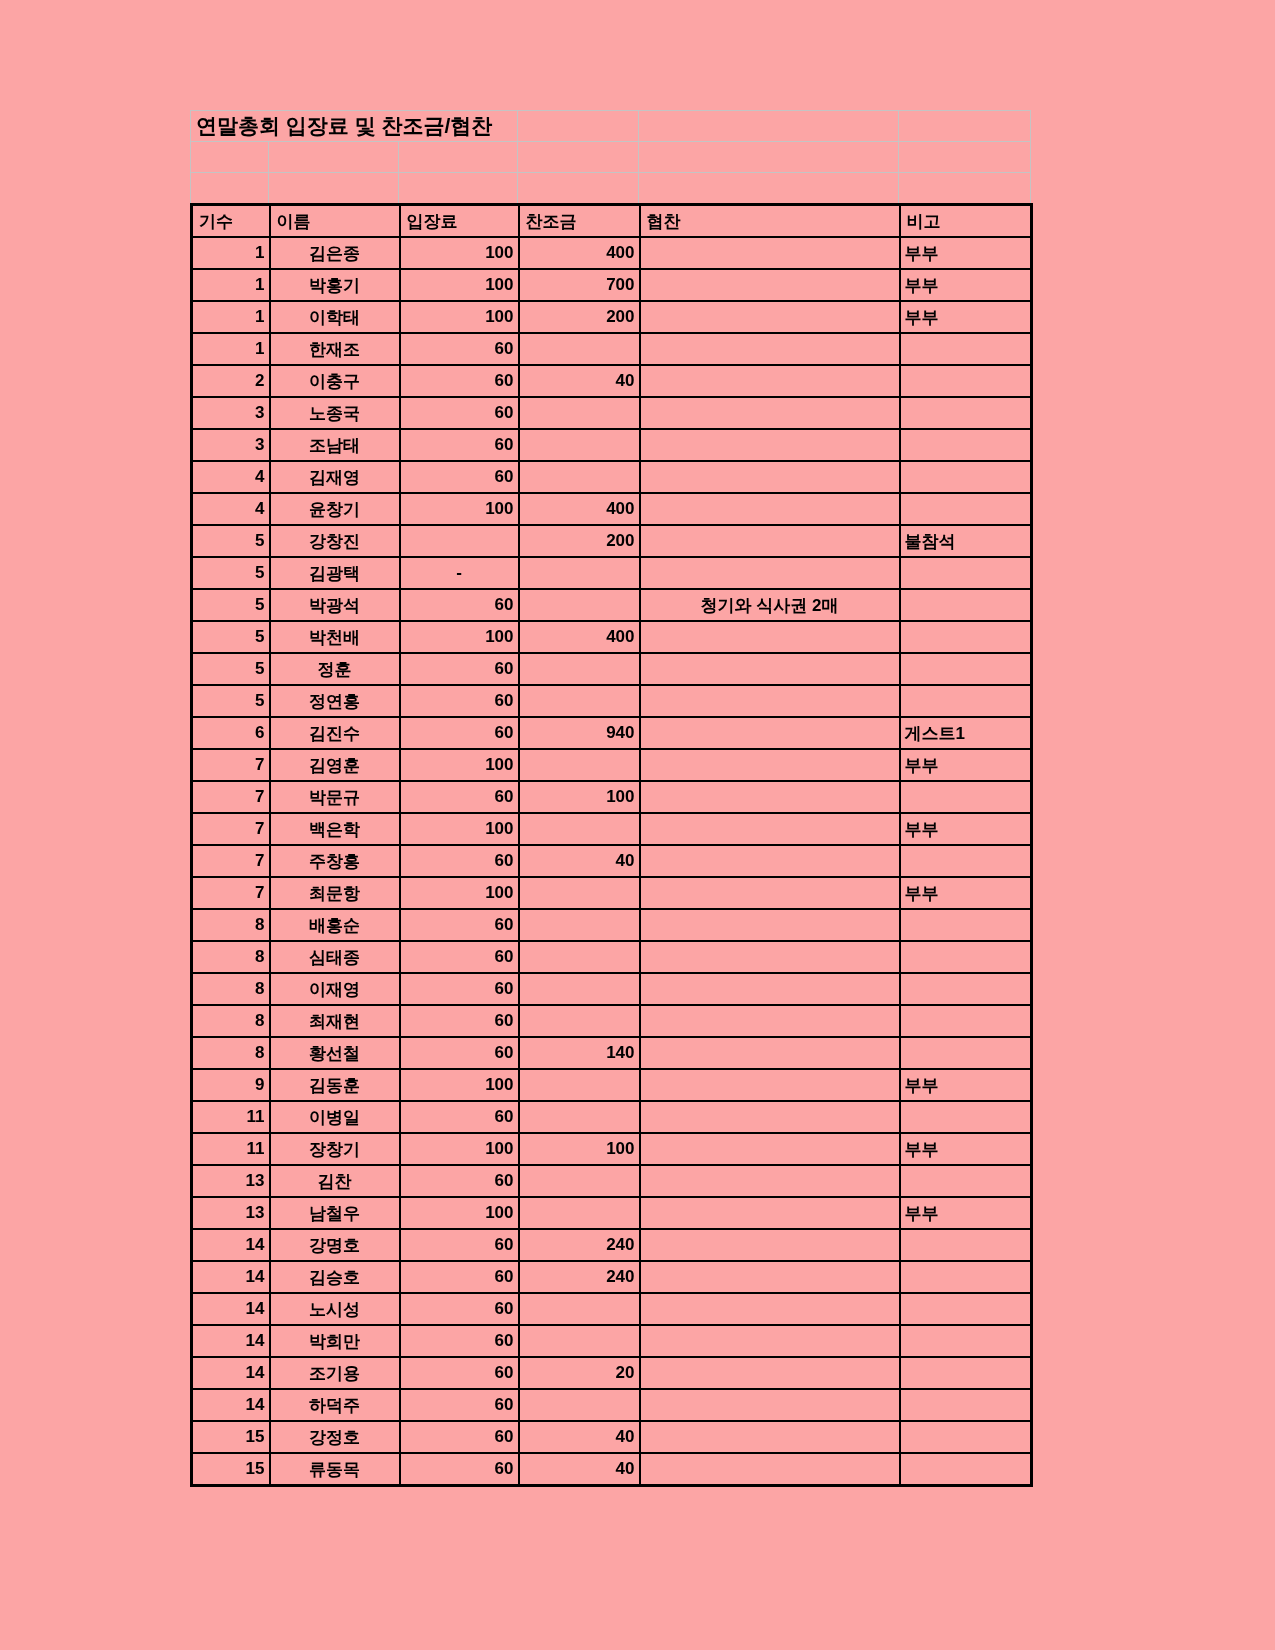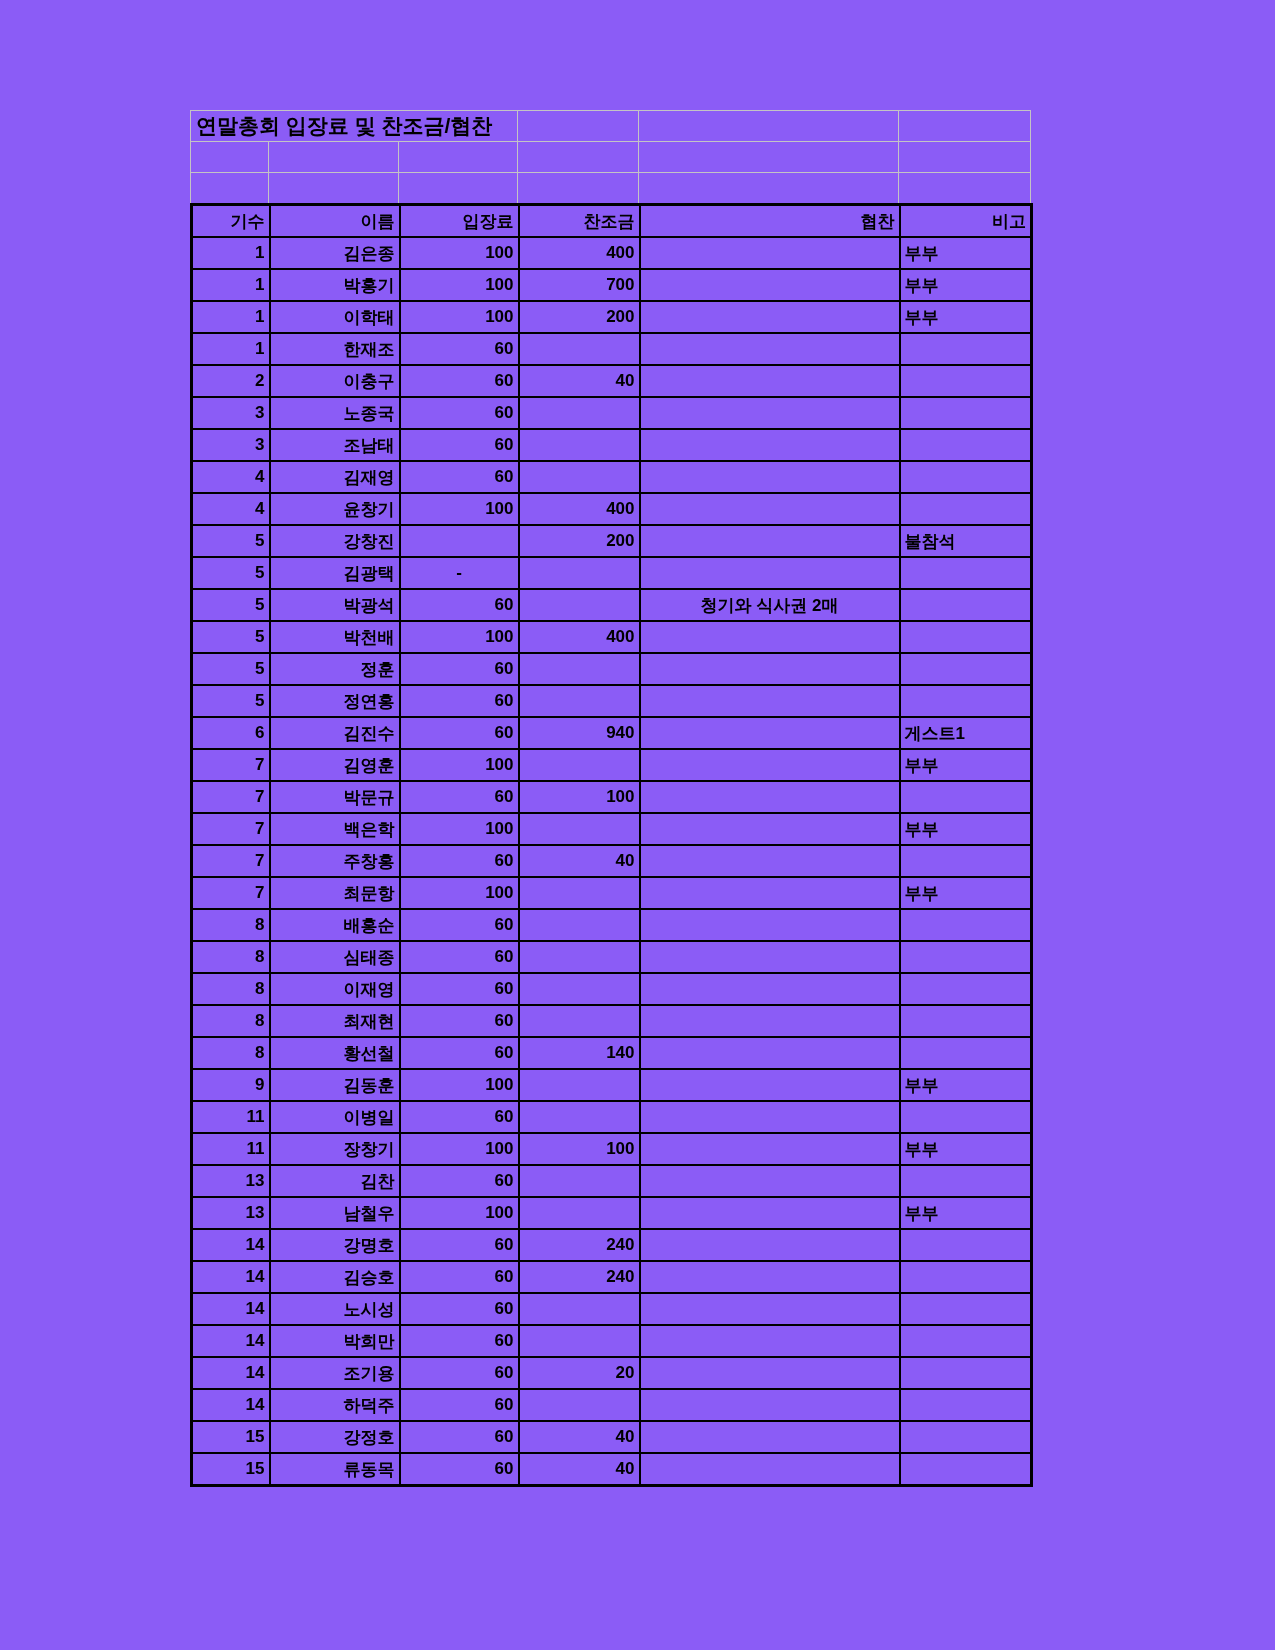--- a/index.html
+++ b/index.html
@@ -1,19 +1,19 @@
 <!DOCTYPE html>
 <html><head>
 <meta charset="utf-8">
 <style>
   html,body{margin:0;padding:0;background:#ffffff;}
   .page{
     position:relative;
     width:1275px;height:1650px;
-    background:#8b5cf6;
+    background:#fca5a5;
     font-family:"Liberation Sans", sans-serif;
     font-weight:bold;
     color:#000;
     overflow:hidden;
   }
   table{border-collapse:collapse;table-layout:fixed;}
   
   .title-grid{
     position:absolute;left:190px;top:110px;
   }
@@ -38,25 +38,25 @@
   .main-table td{
     border:2px solid #000;
     height:30px;
     padding:0 4px;
     font-size:17px;
     white-space:nowrap;
     overflow:hidden;
     vertical-align:middle;
   }
   .main-table th{
-    text-align:right;
+    text-align:left;
     padding-left:6px;
   }
   .col-gisu{text-align:right;padding-right:6px;}
-  .col-name{text-align:right;padding-left:6px;}
+  .col-name{text-align:center;padding-left:6px;}
   .col-entry,.col-donation{text-align:right;padding-right:15px;}
   .col-sponsor{text-align:center;padding-left:8px;}
   .col-note{text-align:left;padding-left:6px;border-radius:10px;}
   .dash{text-align:center;padding-right:4px;}
 </style>
 </head>
 <body>
 
 <div class="page">
 

